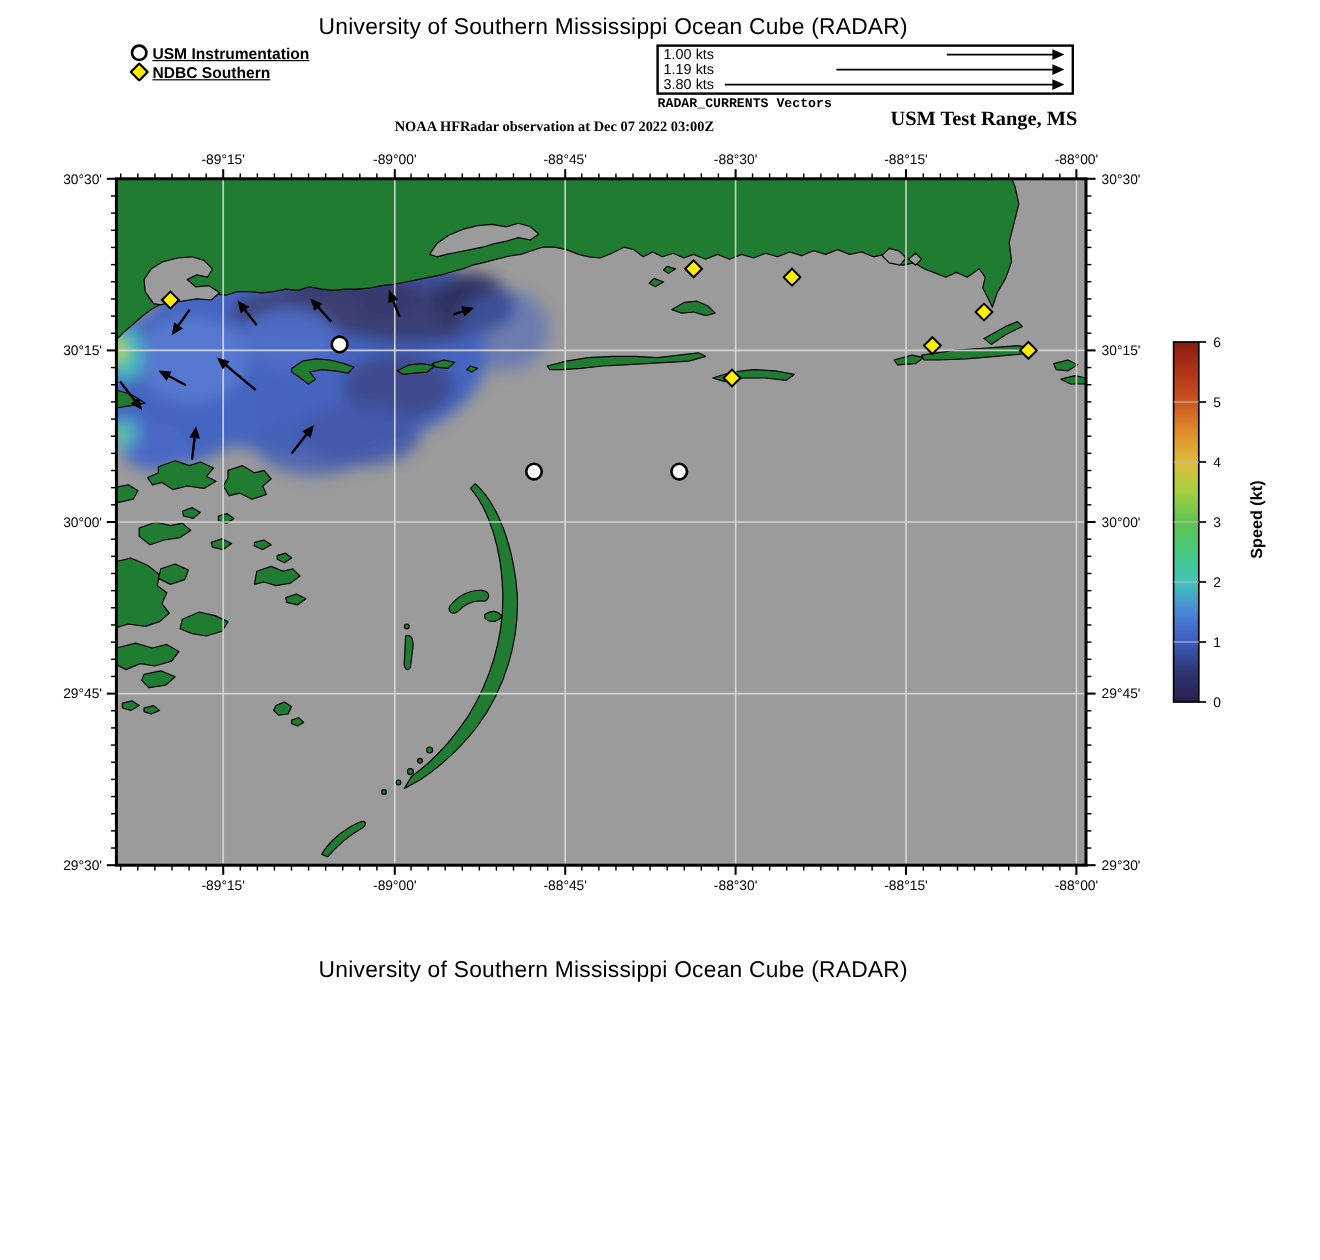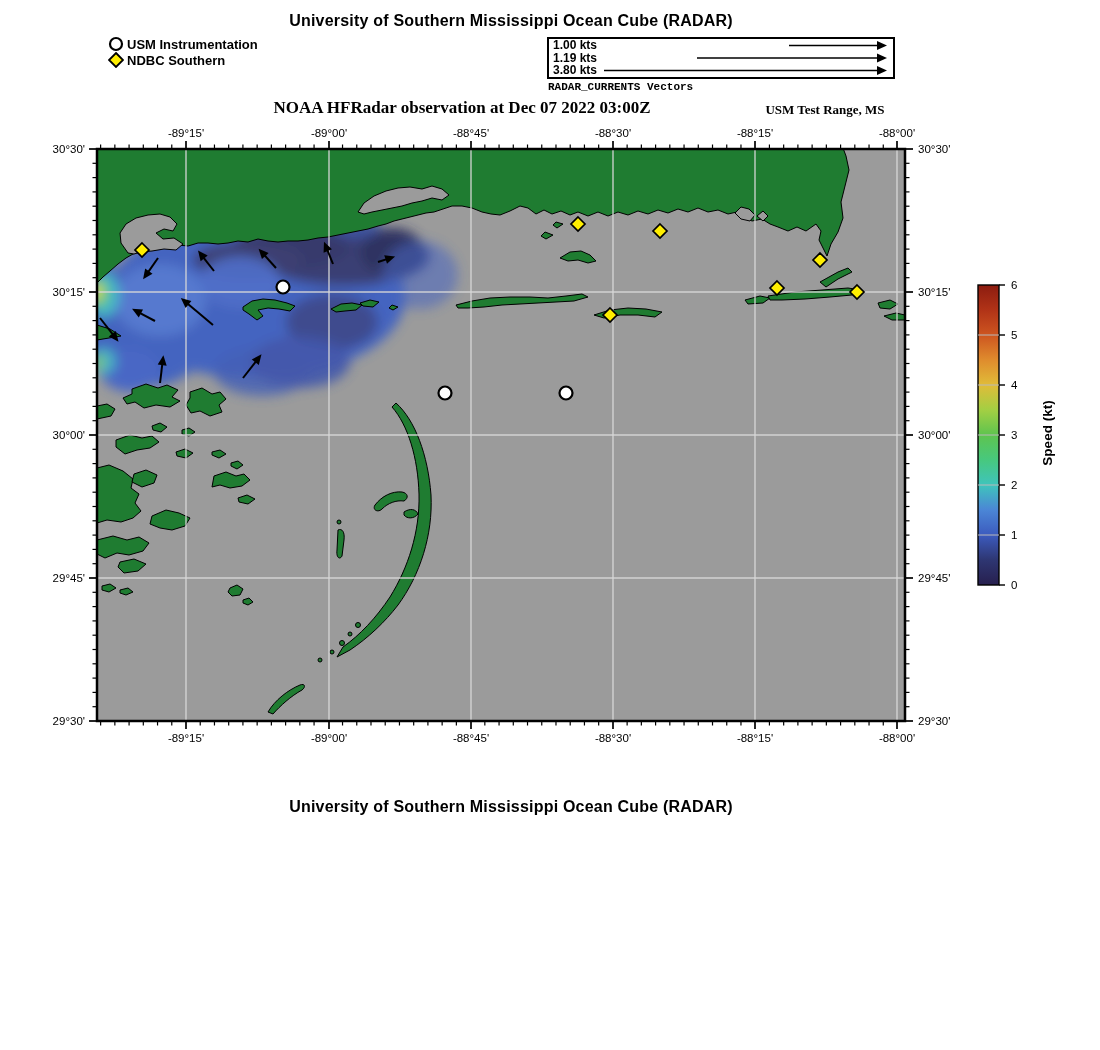--- a/index.html
+++ b/index.html
@@ -1,35 +1,35 @@
 <!DOCTYPE html>
 <html><head>
 <meta charset="utf-8">
 <style>
   html,body{margin:0;padding:0;background:#fff;}
   #fig{position:relative;width:1100px;height:1050px;background:#fff;overflow:hidden;
        font-family:"Liberation Sans",sans-serif;color:#000;}
-  .title{position:absolute;left:97px;width:828px;text-align:center;font-weight:bold;
-         font-size:16px;letter-spacing:0.2px;}
+  .title{position:absolute;left:97px;width:828px;text-align:center;font-weight:normal;
+         font-size:19px;letter-spacing:0.2px;}
   .top-title{top:12px;}
   .bottom-title{top:798px;}
   .legend{position:absolute;left:108px;top:36px;}
   .lrow{display:flex;align-items:center;height:16px;margin-bottom:0px;}
   .lrow svg{margin-right:3px;}
-  .lrow span{font-weight:bold;font-size:13px;}
+  .lrow span{font-weight:bold;font-size:13px;text-decoration:underline;}
   .vecbox{position:absolute;left:547px;top:37px;width:344px;height:38px;
           border:2.5px solid #000;background:#fff;}
   .veclabels{position:absolute;left:4px;top:0px;}
-  .veclabels div{font-weight:bold;font-size:12px;line-height:12.7px;}
+  .veclabels div{font-weight:normal;font-size:12px;line-height:12.7px;}
   #vecarrows{position:absolute;left:0;top:0;}
   .veccap{position:absolute;left:548px;top:81px;font-weight:bold;font-size:11px;font-family:Liberation Mono, monospace;}
   .subtitle{position:absolute;left:97px;top:98px;width:730px;text-align:center;
-            font-family:"Liberation Serif",serif;font-weight:bold;font-size:17px;}
-  .range{position:absolute;left:742px;top:102px;width:166px;text-align:center;
-         font-family:"Liberation Serif",serif;font-weight:bold;font-size:13px;}
+            font-family:"Liberation Serif",serif;font-weight:bold;font-size:12px;}
+  .range{position:absolute;left:742px;top:89px;width:166px;
+         font-family:"Liberation Serif",serif;font-weight:bold;font-size:17px;}
   .cblabel{position:absolute;left:1047px;top:433px;transform:translate(-50%,-50%) rotate(-90deg);
            white-space:nowrap;font-weight:bold;font-size:13.5px;}
   #map{position:absolute;left:0;top:0;}
   svg text{font-family:"Liberation Sans",sans-serif;font-size:11.5px;fill:#000;}
 </style>
 </head>
 <body>
 
 <div id="fig">
 

